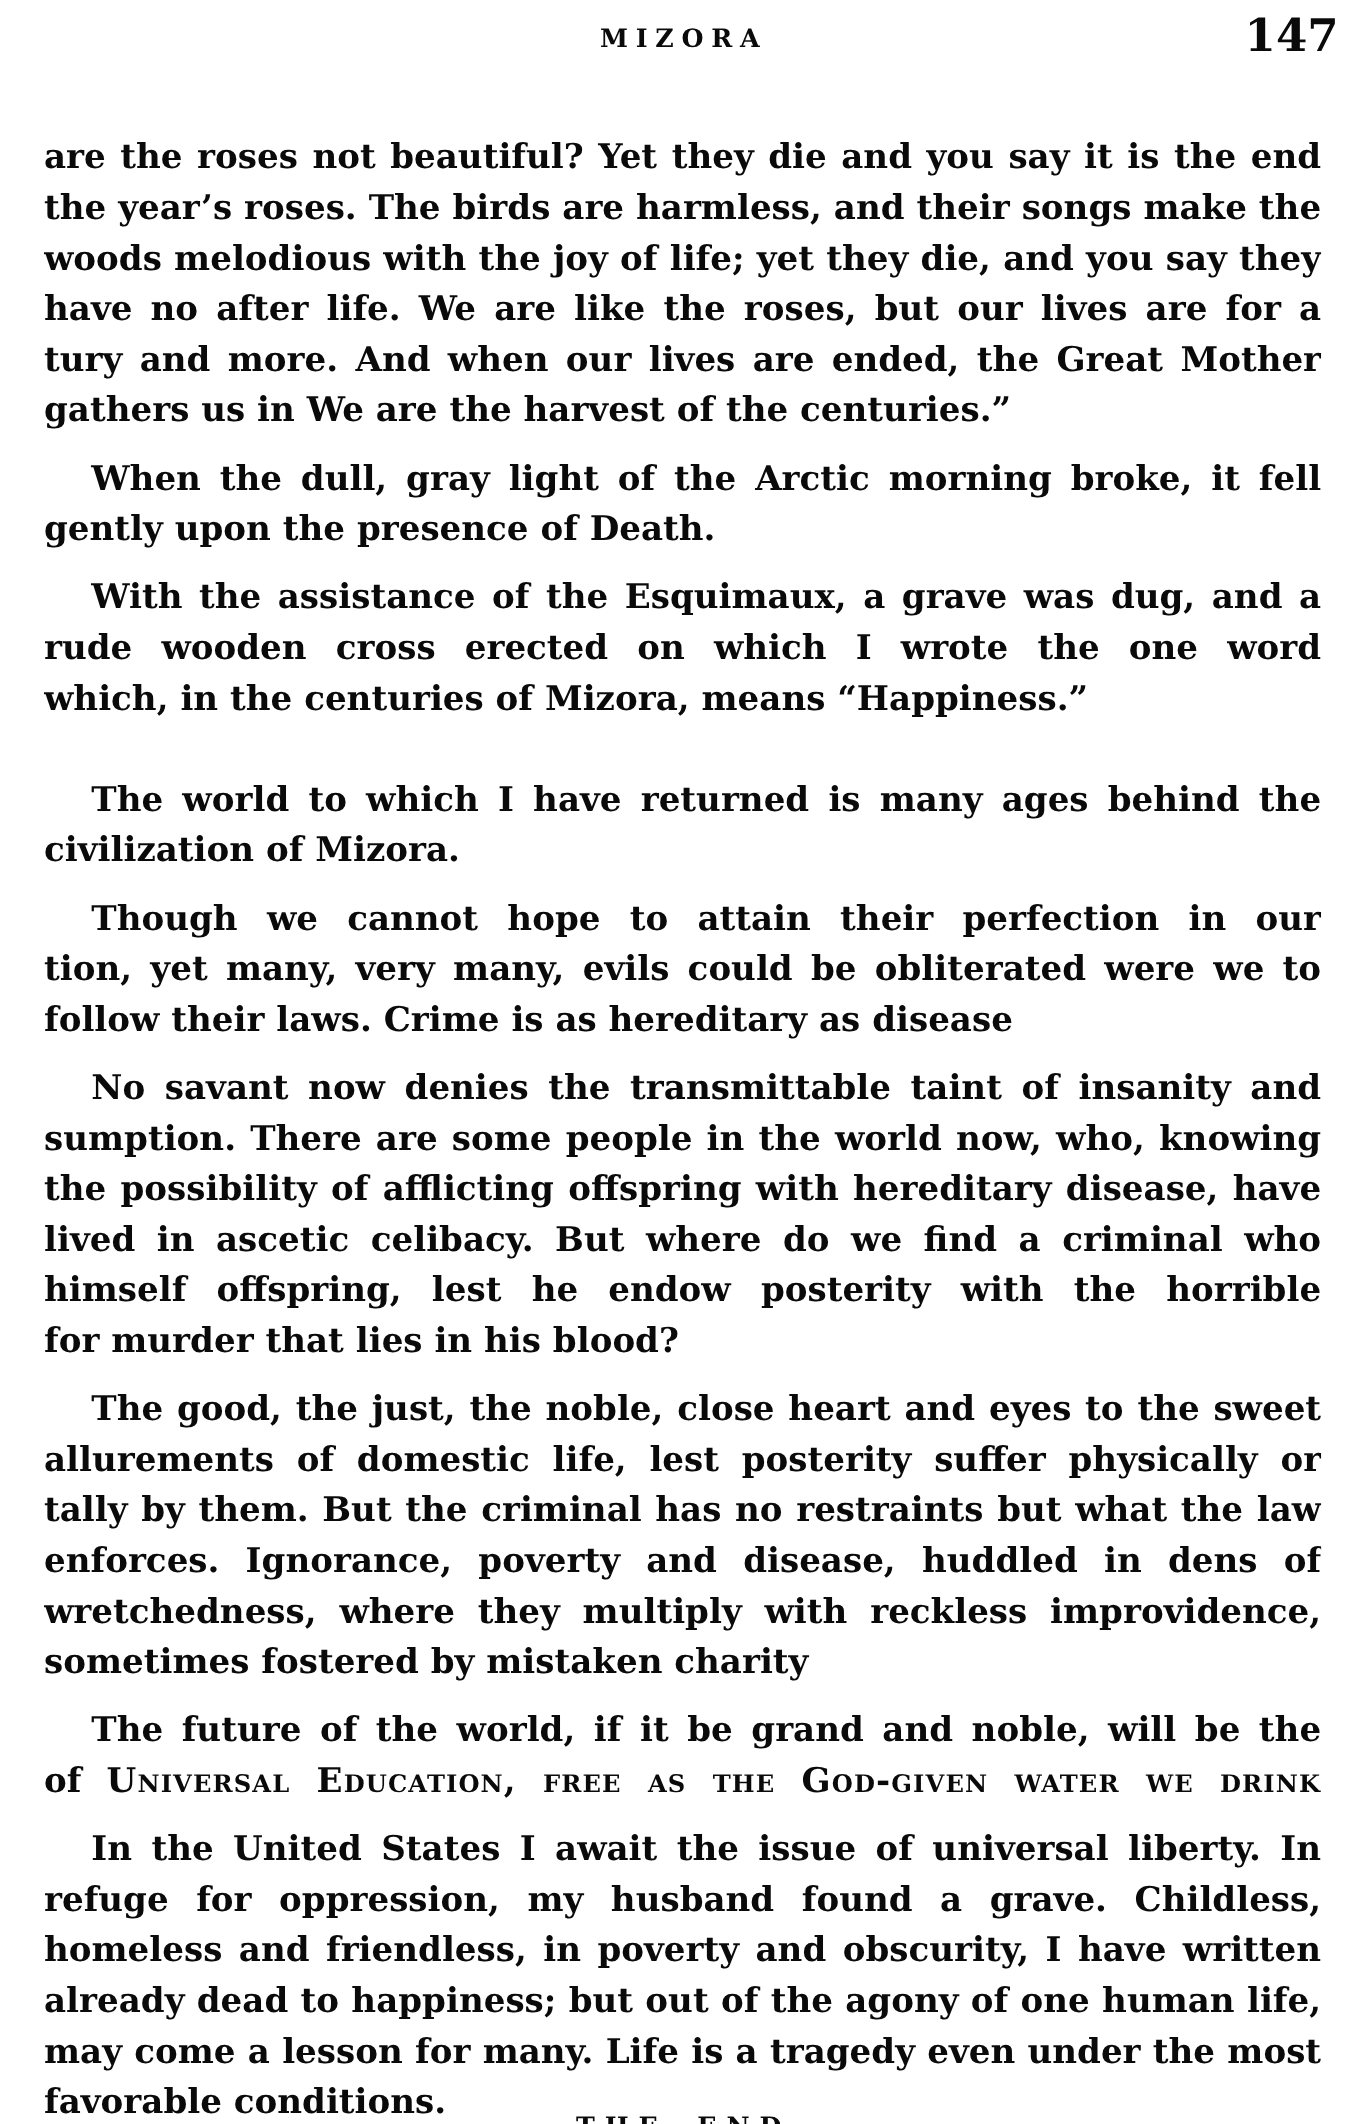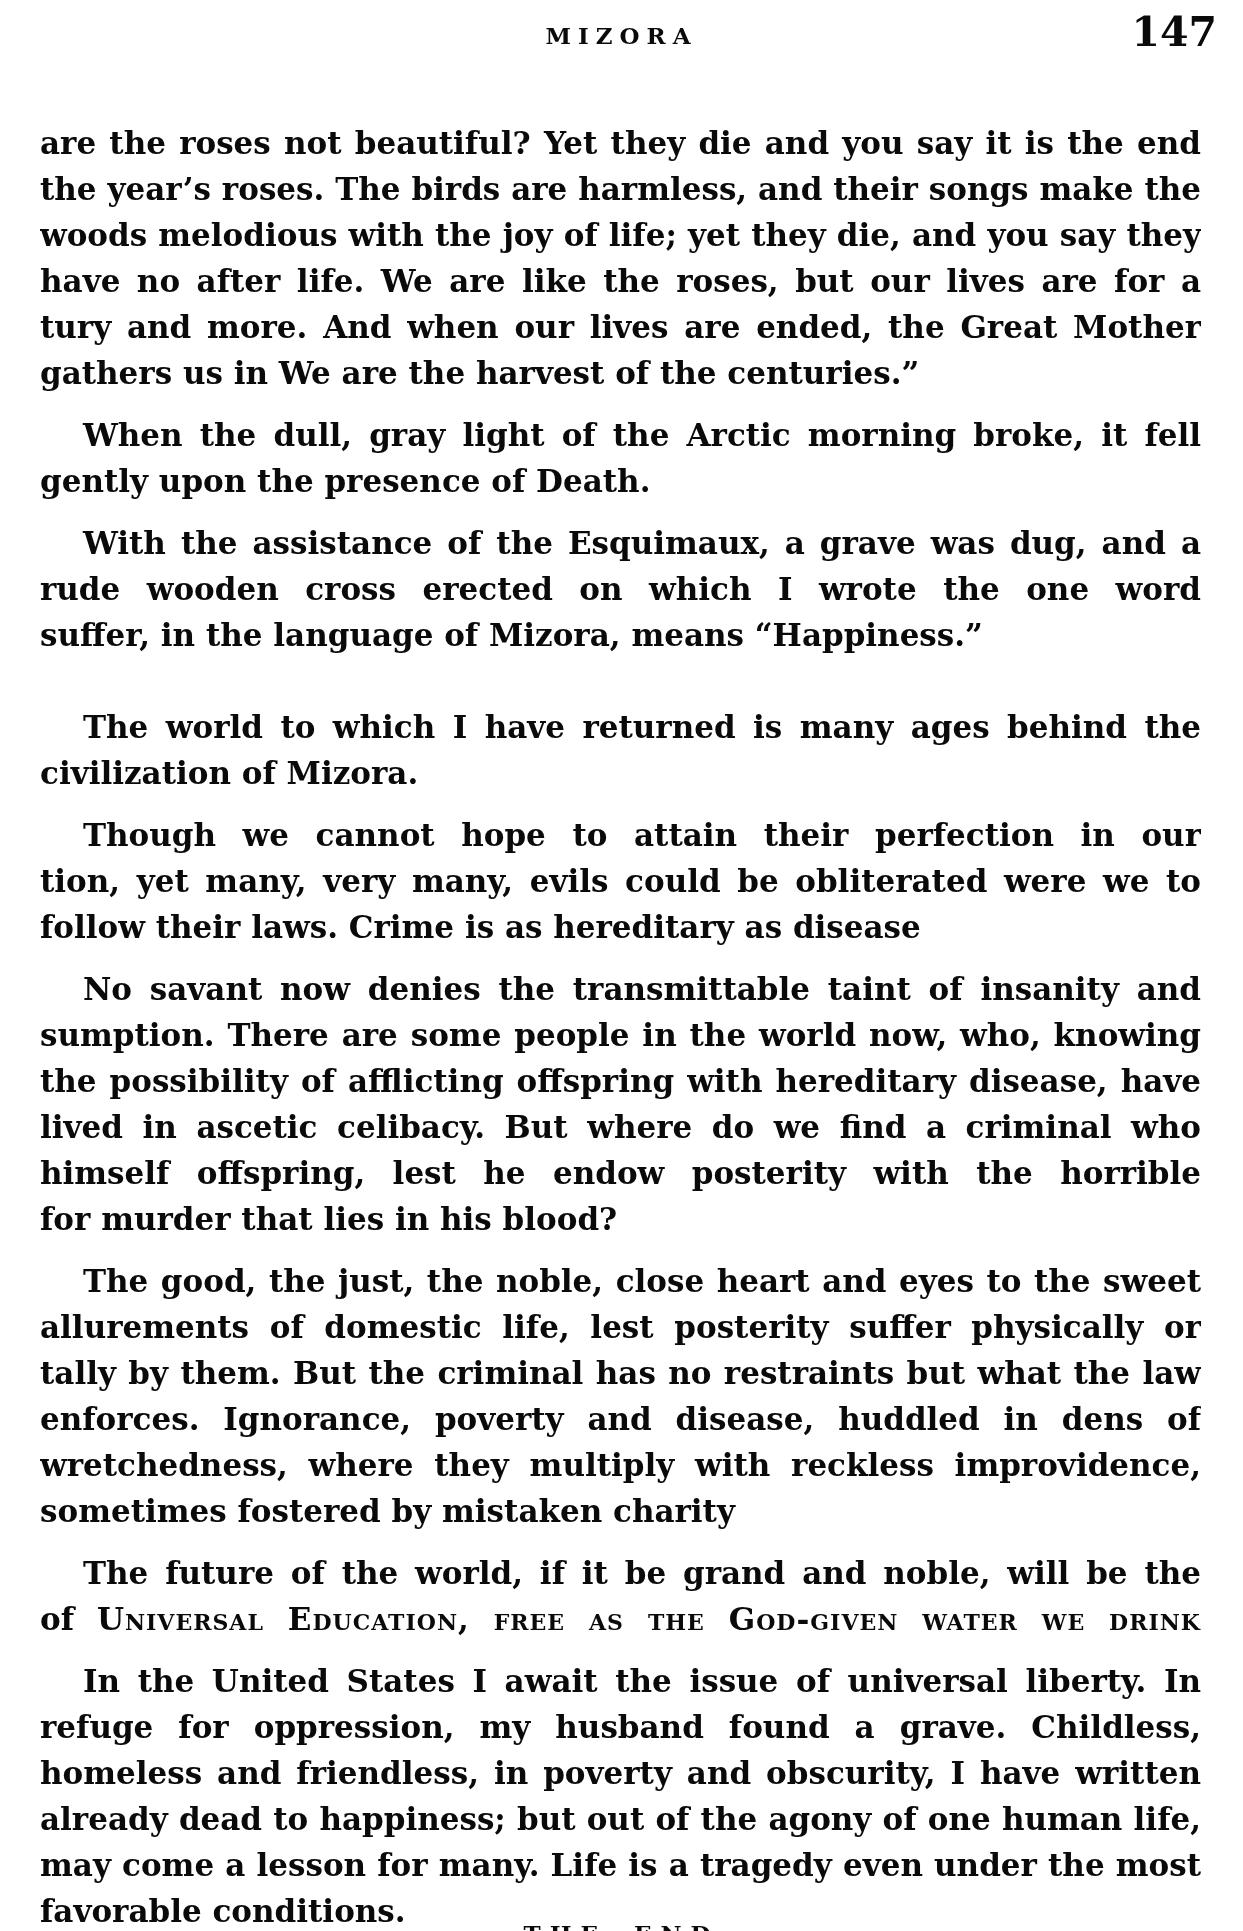--- a/index.html
+++ b/index.html
@@ -97,21 +97,21 @@
         <div class="line">tury and more. And when our lives are ended, the Great Mother</div>
         <div class="line last">gathers us in  We are the harvest of the centuries.”</div>
       </div>
       <div class="paragraph">
         <div class="line indent">When the dull, gray light of the Arctic morning broke, it fell</div>
         <div class="line last">gently upon the presence of Death.</div>
       </div>
       <div class="paragraph">
         <div class="line indent">With the assistance of the Esquimaux, a grave was dug, and a</div>
         <div class="line">rude wooden cross erected on which I wrote the one word “Wauna,”</div>
-        <div class="line last">suffer, in the language of Mizora, means “Happiness.”</div>
+        <div class="line last">which, in the centuries of Mizora, means “Happiness.”</div>
       </div>
       <div class="paragraph section-break">
         <div class="line indent">The world to which I have returned is many ages behind the</div>
         <div class="line last">civilization of Mizora.</div>
       </div>
       <div class="paragraph">
         <div class="line indent">Though we cannot hope to attain their perfection in our genera-</div>
         <div class="line">tion, yet many, very many, evils could be obliterated were we to</div>
         <div class="line last">follow their laws. Crime is as hereditary as disease</div>
       </div>

